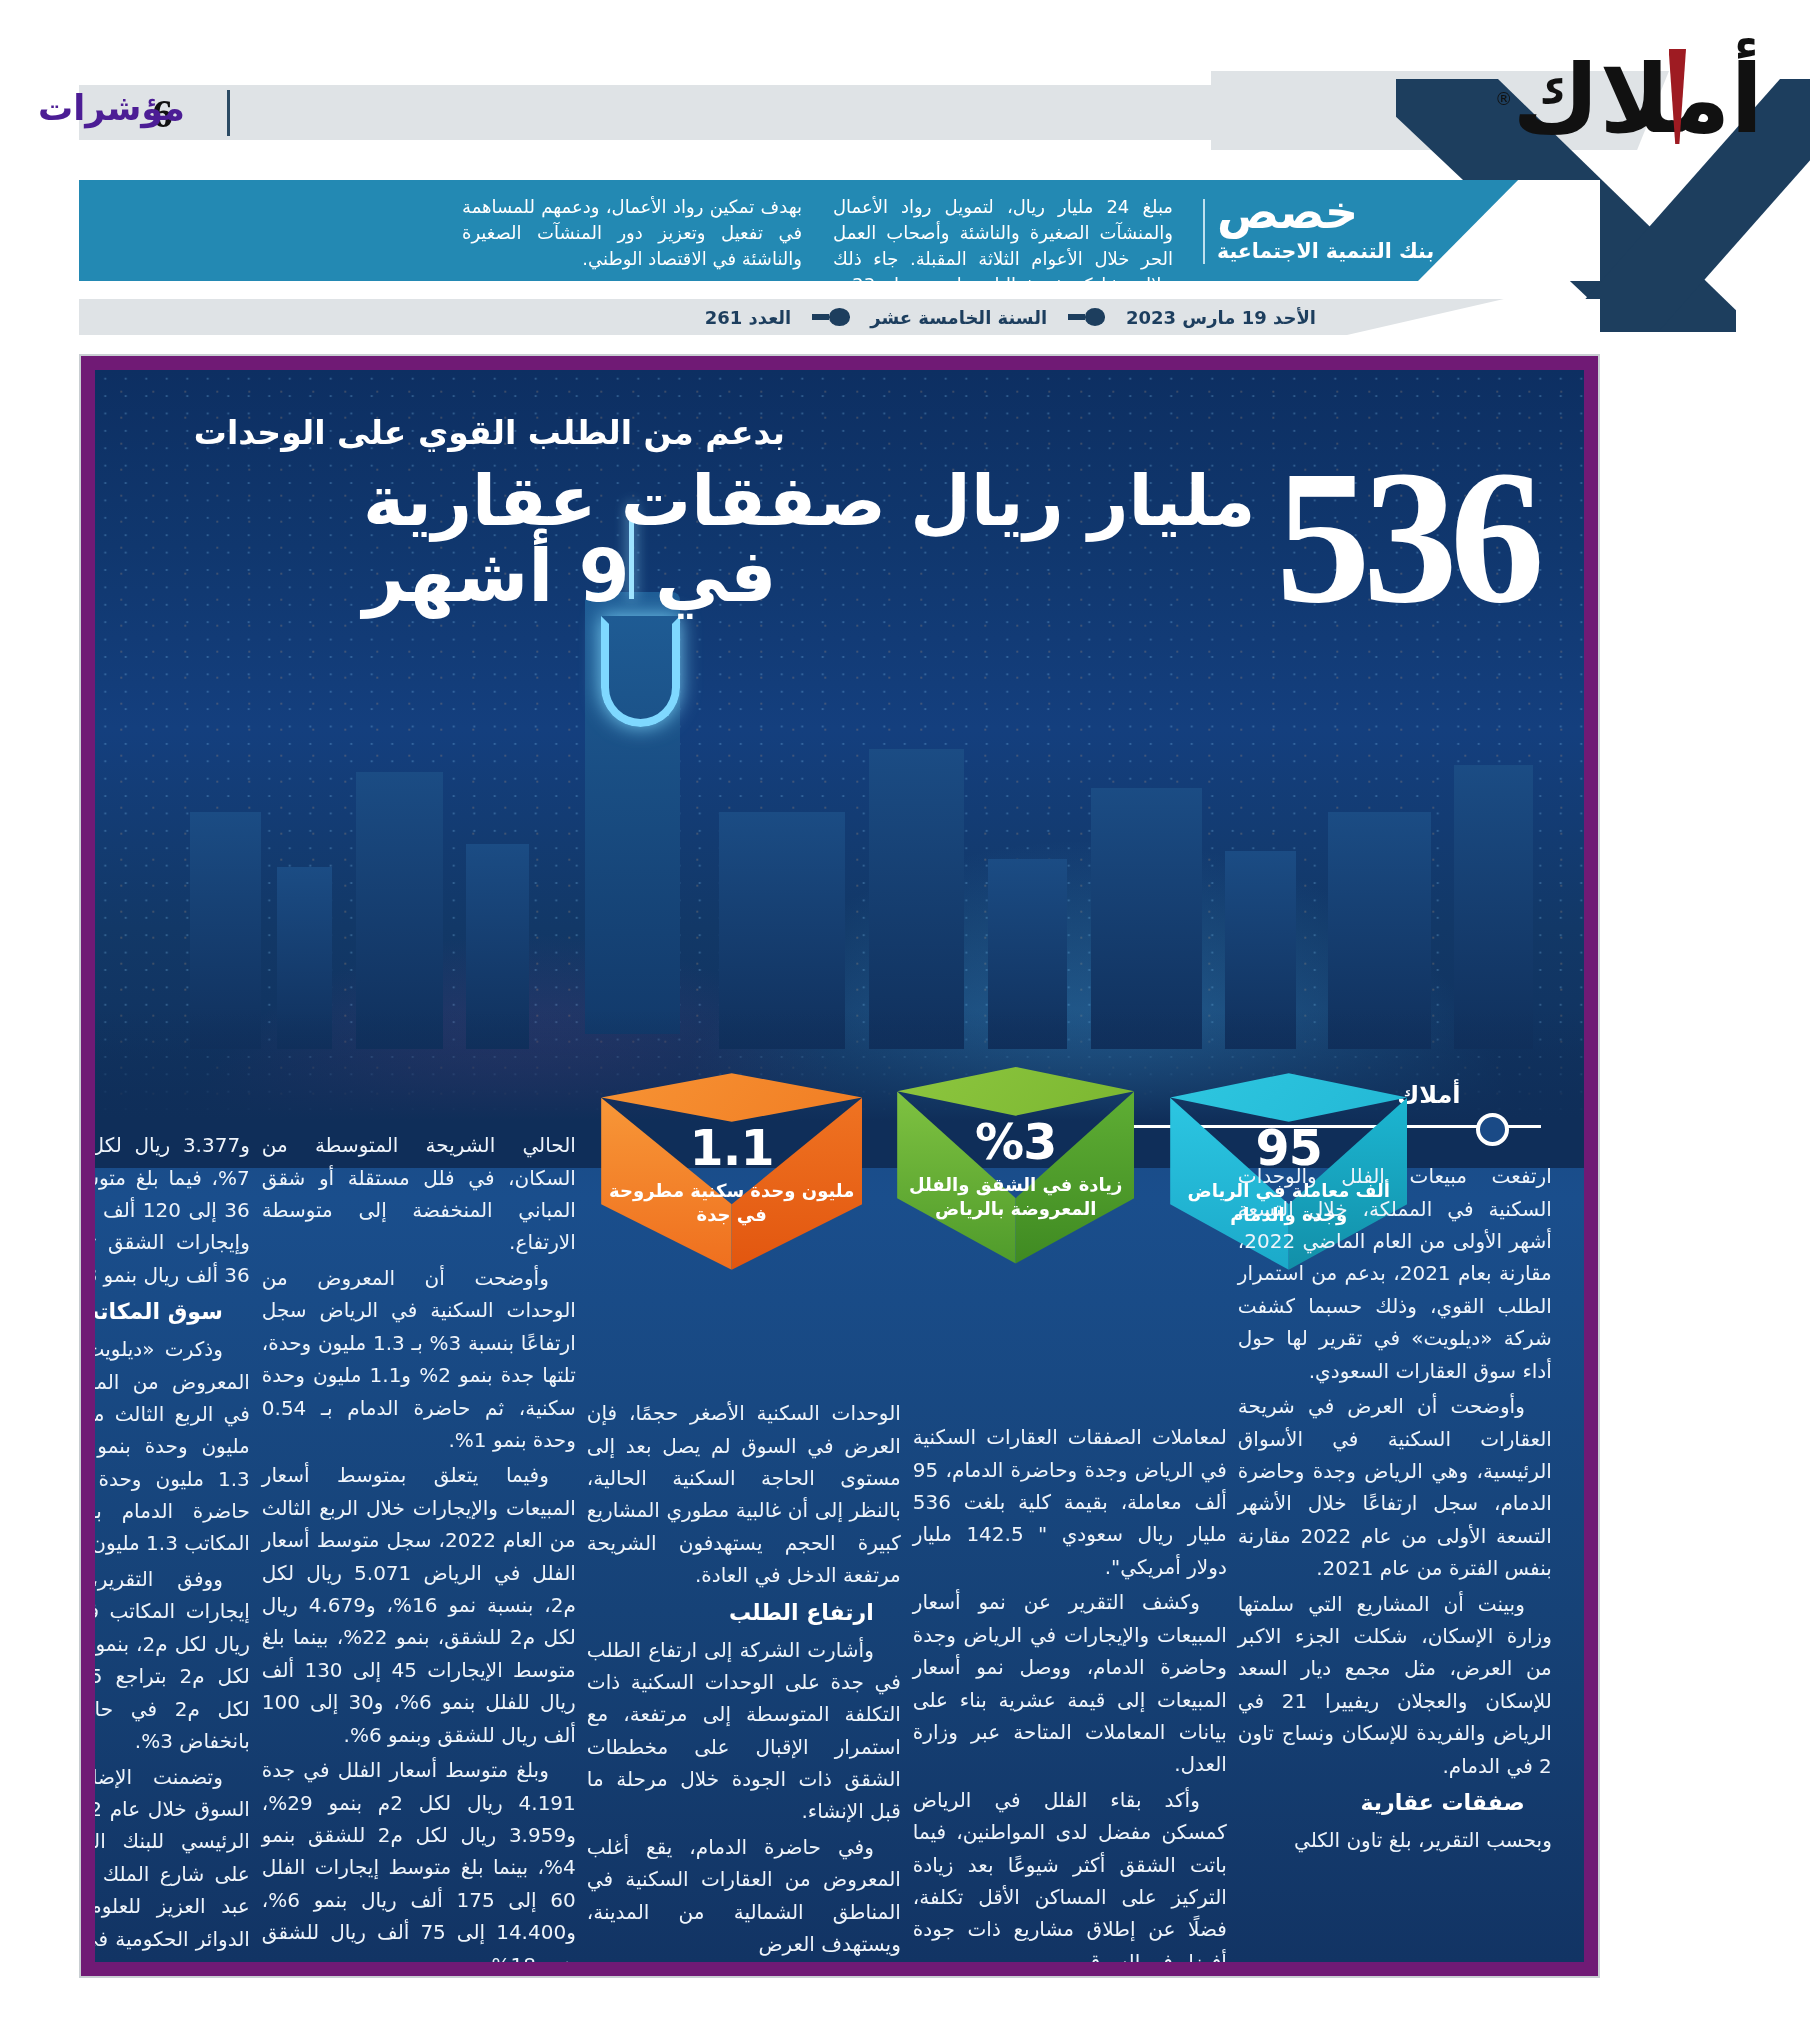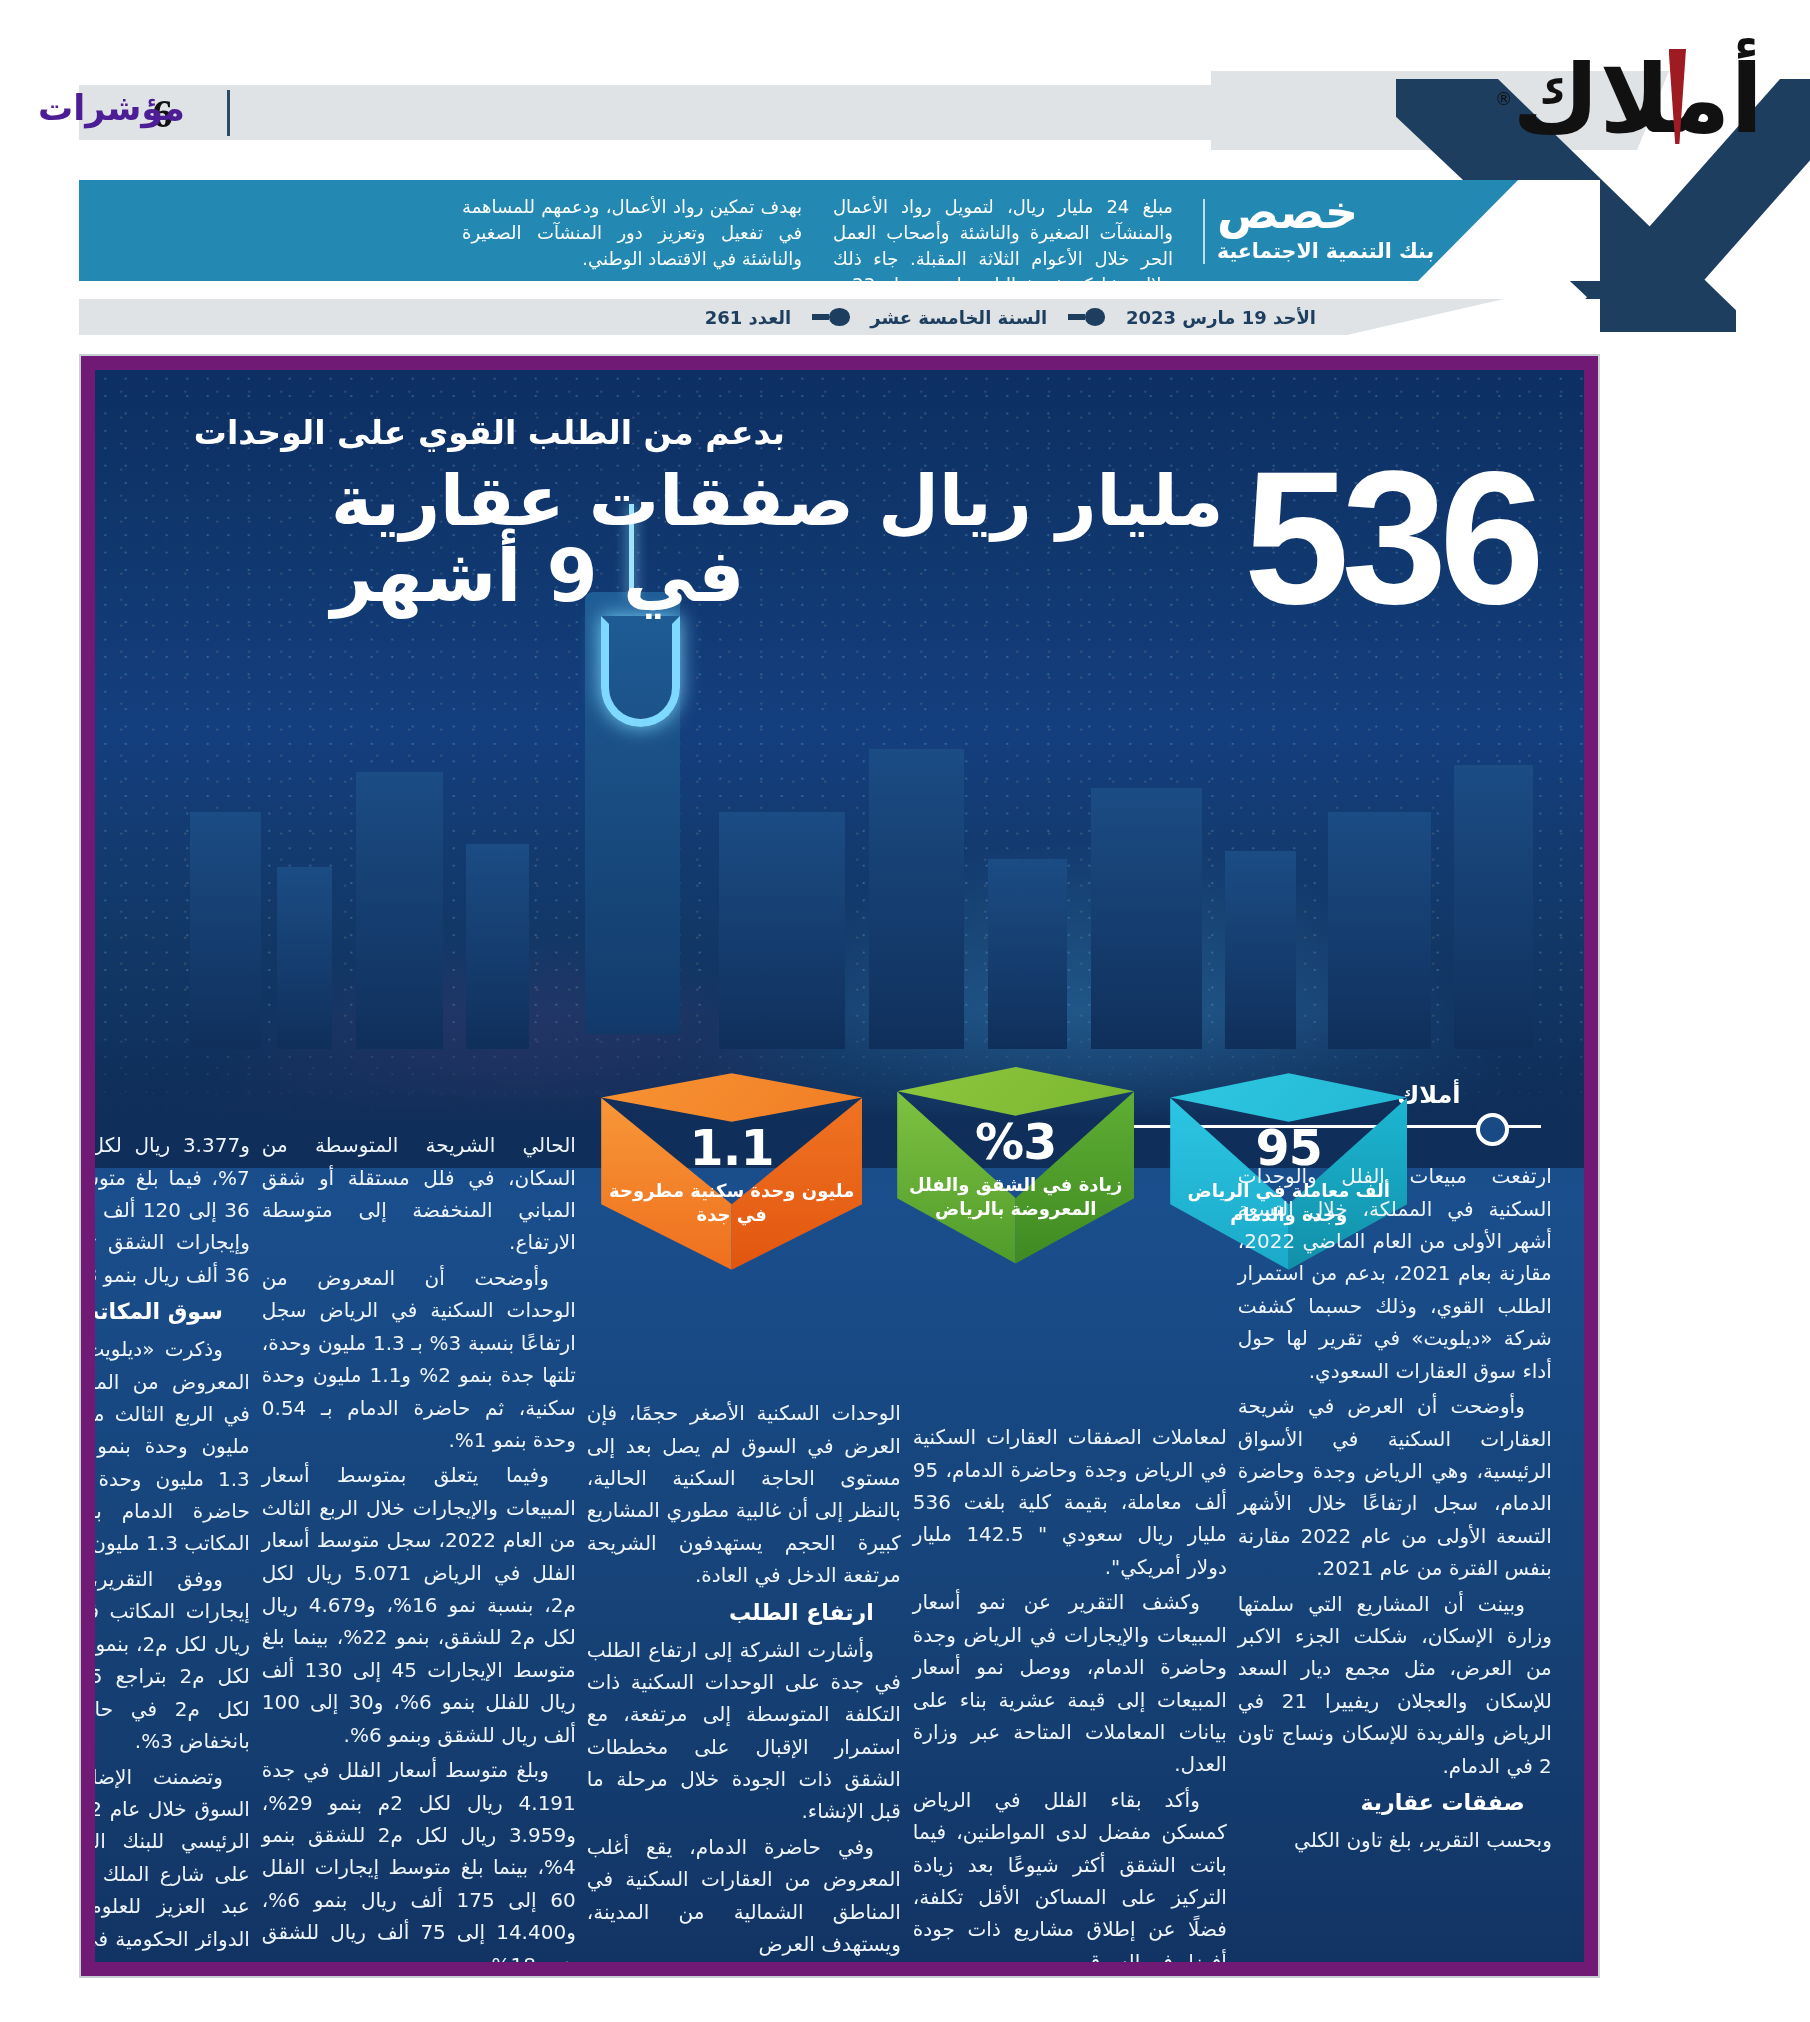--- a/index.html
+++ b/index.html
@@ -166,21 +166,21 @@
     position:absolute; right:47px; top:43px; width:1343px; direction:rtl; color:#fff;
     text-align:left;
   }
   .kicker{
     font-size:33px; font-weight:700; letter-spacing:-0.4px; margin-bottom:8px;
     text-align:left;
   }
   .head-row{ display:flex; align-items:flex-start; justify-content:flex-start; gap:20.5px;}
   .big-num{
     font-size:190px; font-weight:800; line-height:.82; letter-spacing:-8px;
-    font-family:Liberation Sans, sans-serif;
+    font-family:Liberation Serif, serif;
   }
   .head-words{ padding-top:4.7px; text-align:right;}
   .head-l1{ font-size:70px; font-weight:800; line-height:1.05; letter-spacing:-1.6px;}
   .head-l2{ font-size:73px; font-weight:800; line-height:1.05; letter-spacing:-1.6px; text-align:left;}
   
   .cubes{ position:absolute; left:0; top:711px; width:100%; height:269px;}
   .cube{ position:absolute; width:237px; height:237px; }
   .cube .top{
     position:absolute; left:0; top:0; width:100%; height:76px;
     clip-path:polygon(50% 0%, 100% 32%, 50% 64%, 0% 32%);

